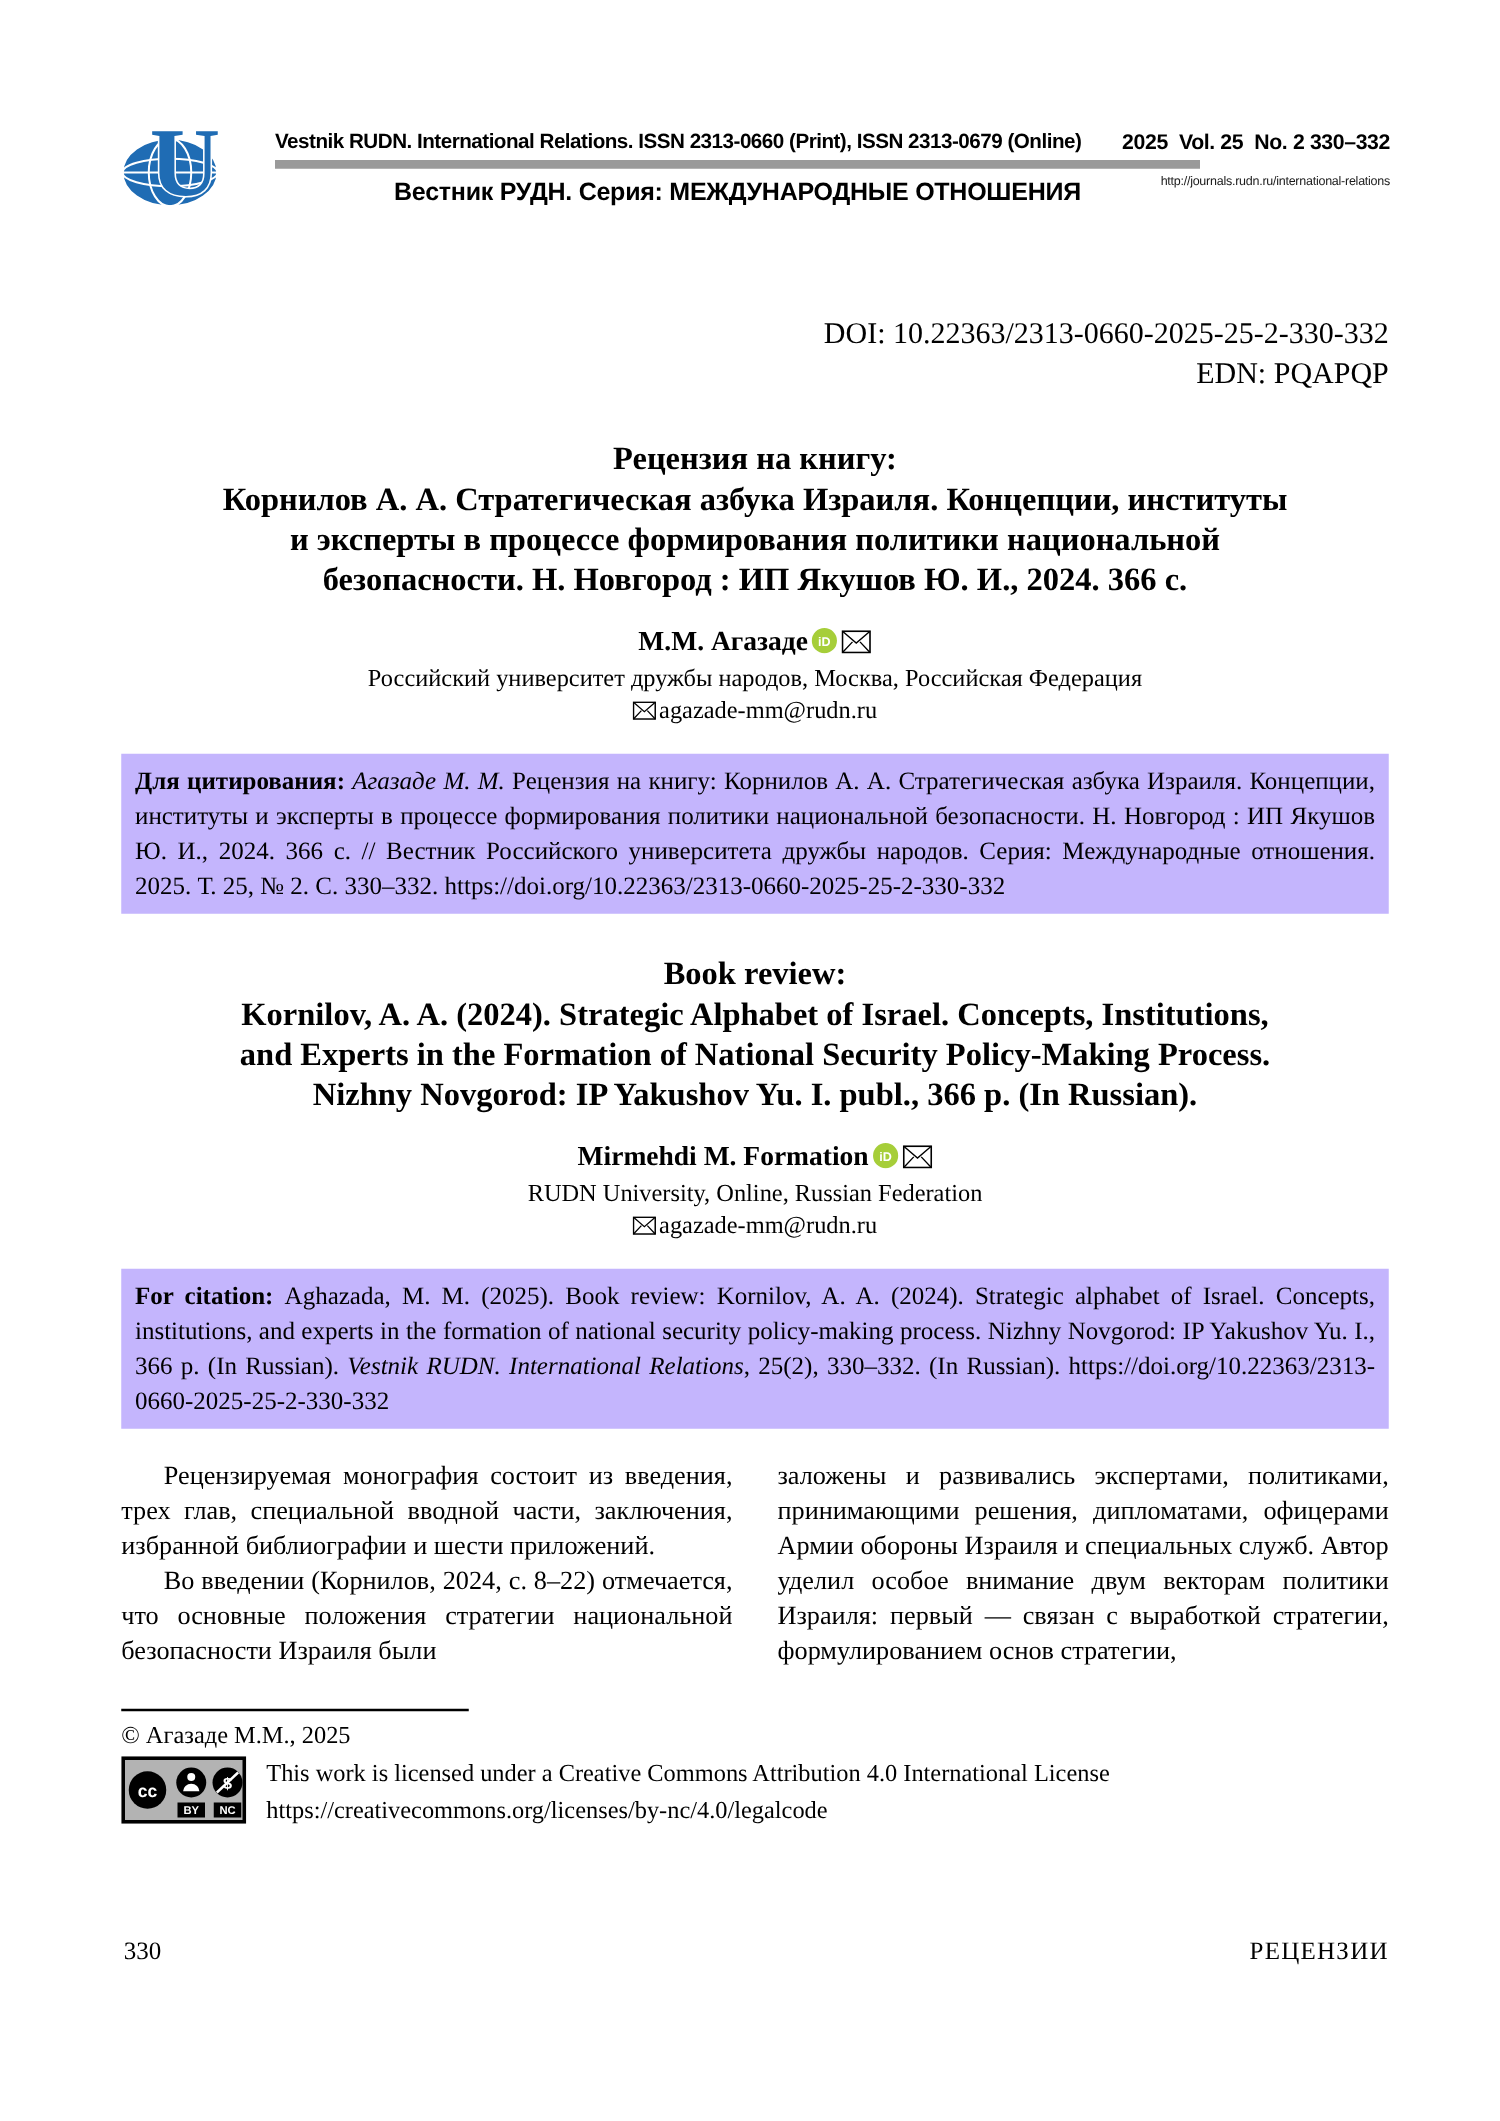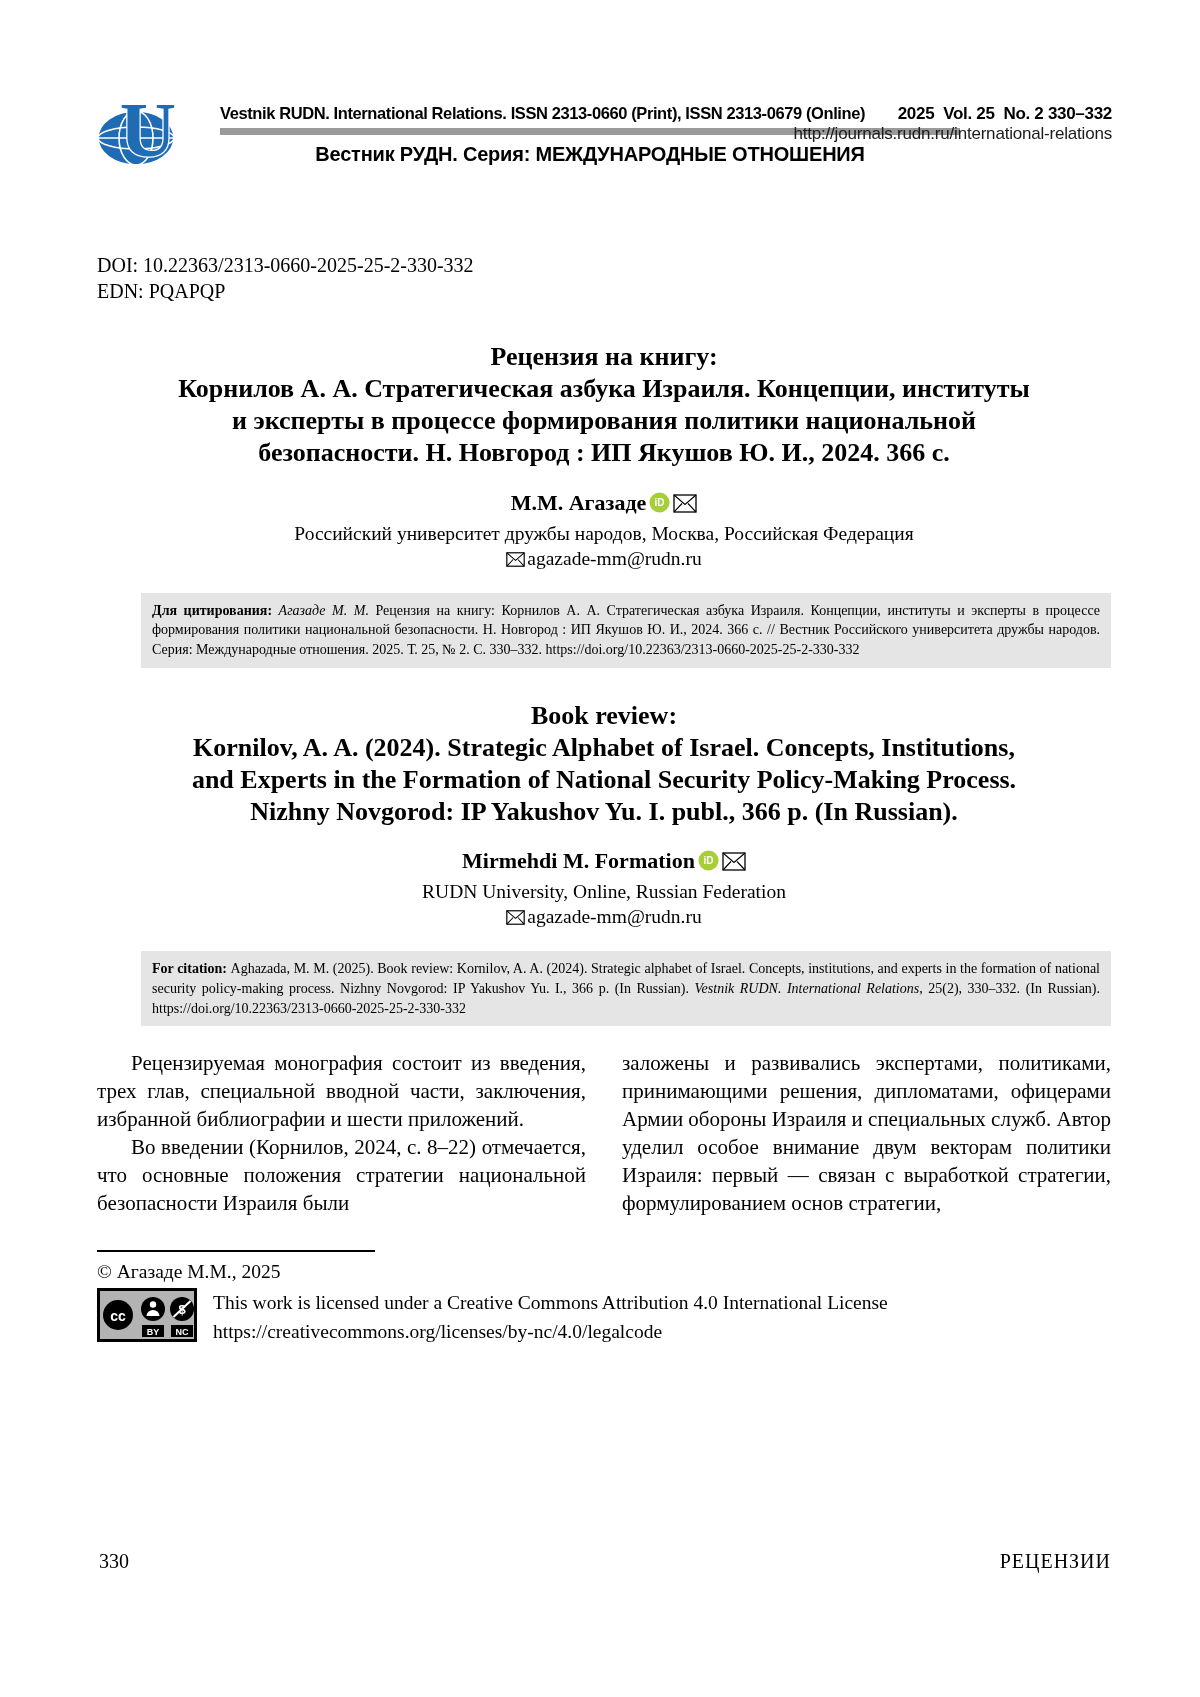--- a/index.html
+++ b/index.html
@@ -9,30 +9,30 @@
 
   
   .header{position:absolute;left:0;top:96px;width:100%;height:86px;}
   .logo{position:absolute;left:92px;top:-6px;width:118px;height:86px;}
   .hdr-mid{position:absolute;left:220px;top:8px;width:740px;}
   .hdr-line1{font-weight:bold;font-size:16.5px;letter-spacing:-0.4px;white-space:nowrap;}
   .hdr-bar{height:7px;background:#9a9a9a;margin-top:5px;}
   .hdr-line2{font-weight:bold;font-size:20px;text-align:center;margin-top:8px;letter-spacing:-0.2px;}
   .hdr-right{position:absolute;right:88px;top:8px;text-align:right;}
   .hdr-issue{font-weight:bold;font-size:17px;white-space:pre;letter-spacing:-0.3px;}
-  .hdr-url{font-size:17px;color:#1a1a1a;letter-spacing:-0.2px;}
+  .hdr-url{font-size:10px;margin-top:16px;color:#1a1a1a;letter-spacing:-0.2px;}
 
   
   .flow{position:absolute;left:97px;top:252px;width:1014px;}
-  .meta{font-size:20px;line-height:1.32;}
+  .meta{font-size:24px;line-height:1.32;text-align:right;}
   .title{margin-top:36px;text-align:center;font-weight:bold;font-size:26px;line-height:1.24;white-space:pre-line;}
   .author-line{margin-top:20px;text-align:center;font-size:22px;font-weight:bold;}
   .affil{margin-top:7px;text-align:center;font-size:19.5px;}
   .email-line{margin-top:3px;text-align:center;font-size:19.5px;}
-  .cite{margin-top:23px;background:#e5e5e5;padding:8px 11px;font-size:14px;line-height:1.4;text-align:justify;margin-left:44px;}
+  .cite{margin-top:23px;background:#c4b5fd;padding:8px 11px;font-size:20px;line-height:1.4;text-align:justify;}
   .cite .b{font-weight:bold;}
   .cite .i{font-style:italic;}
   .title.en{margin-top:32px;}
   .body-cols{margin-top:24px;display:flex;gap:36px;}
   .col{flex:1;text-align:justify;font-size:21px;line-height:1.33;}
   .col p{margin:0;text-indent:34px;}
   .col p.noindent{text-indent:0;}
   .fn-rule{margin-top:32px;width:278px;border:none;border-top:2px solid #000;margin-left:0;}
   .copyright{margin-top:9px;font-size:19.5px;}
   .license-row{margin-top:5px;display:flex;gap:16px;align-items:flex-start;}

